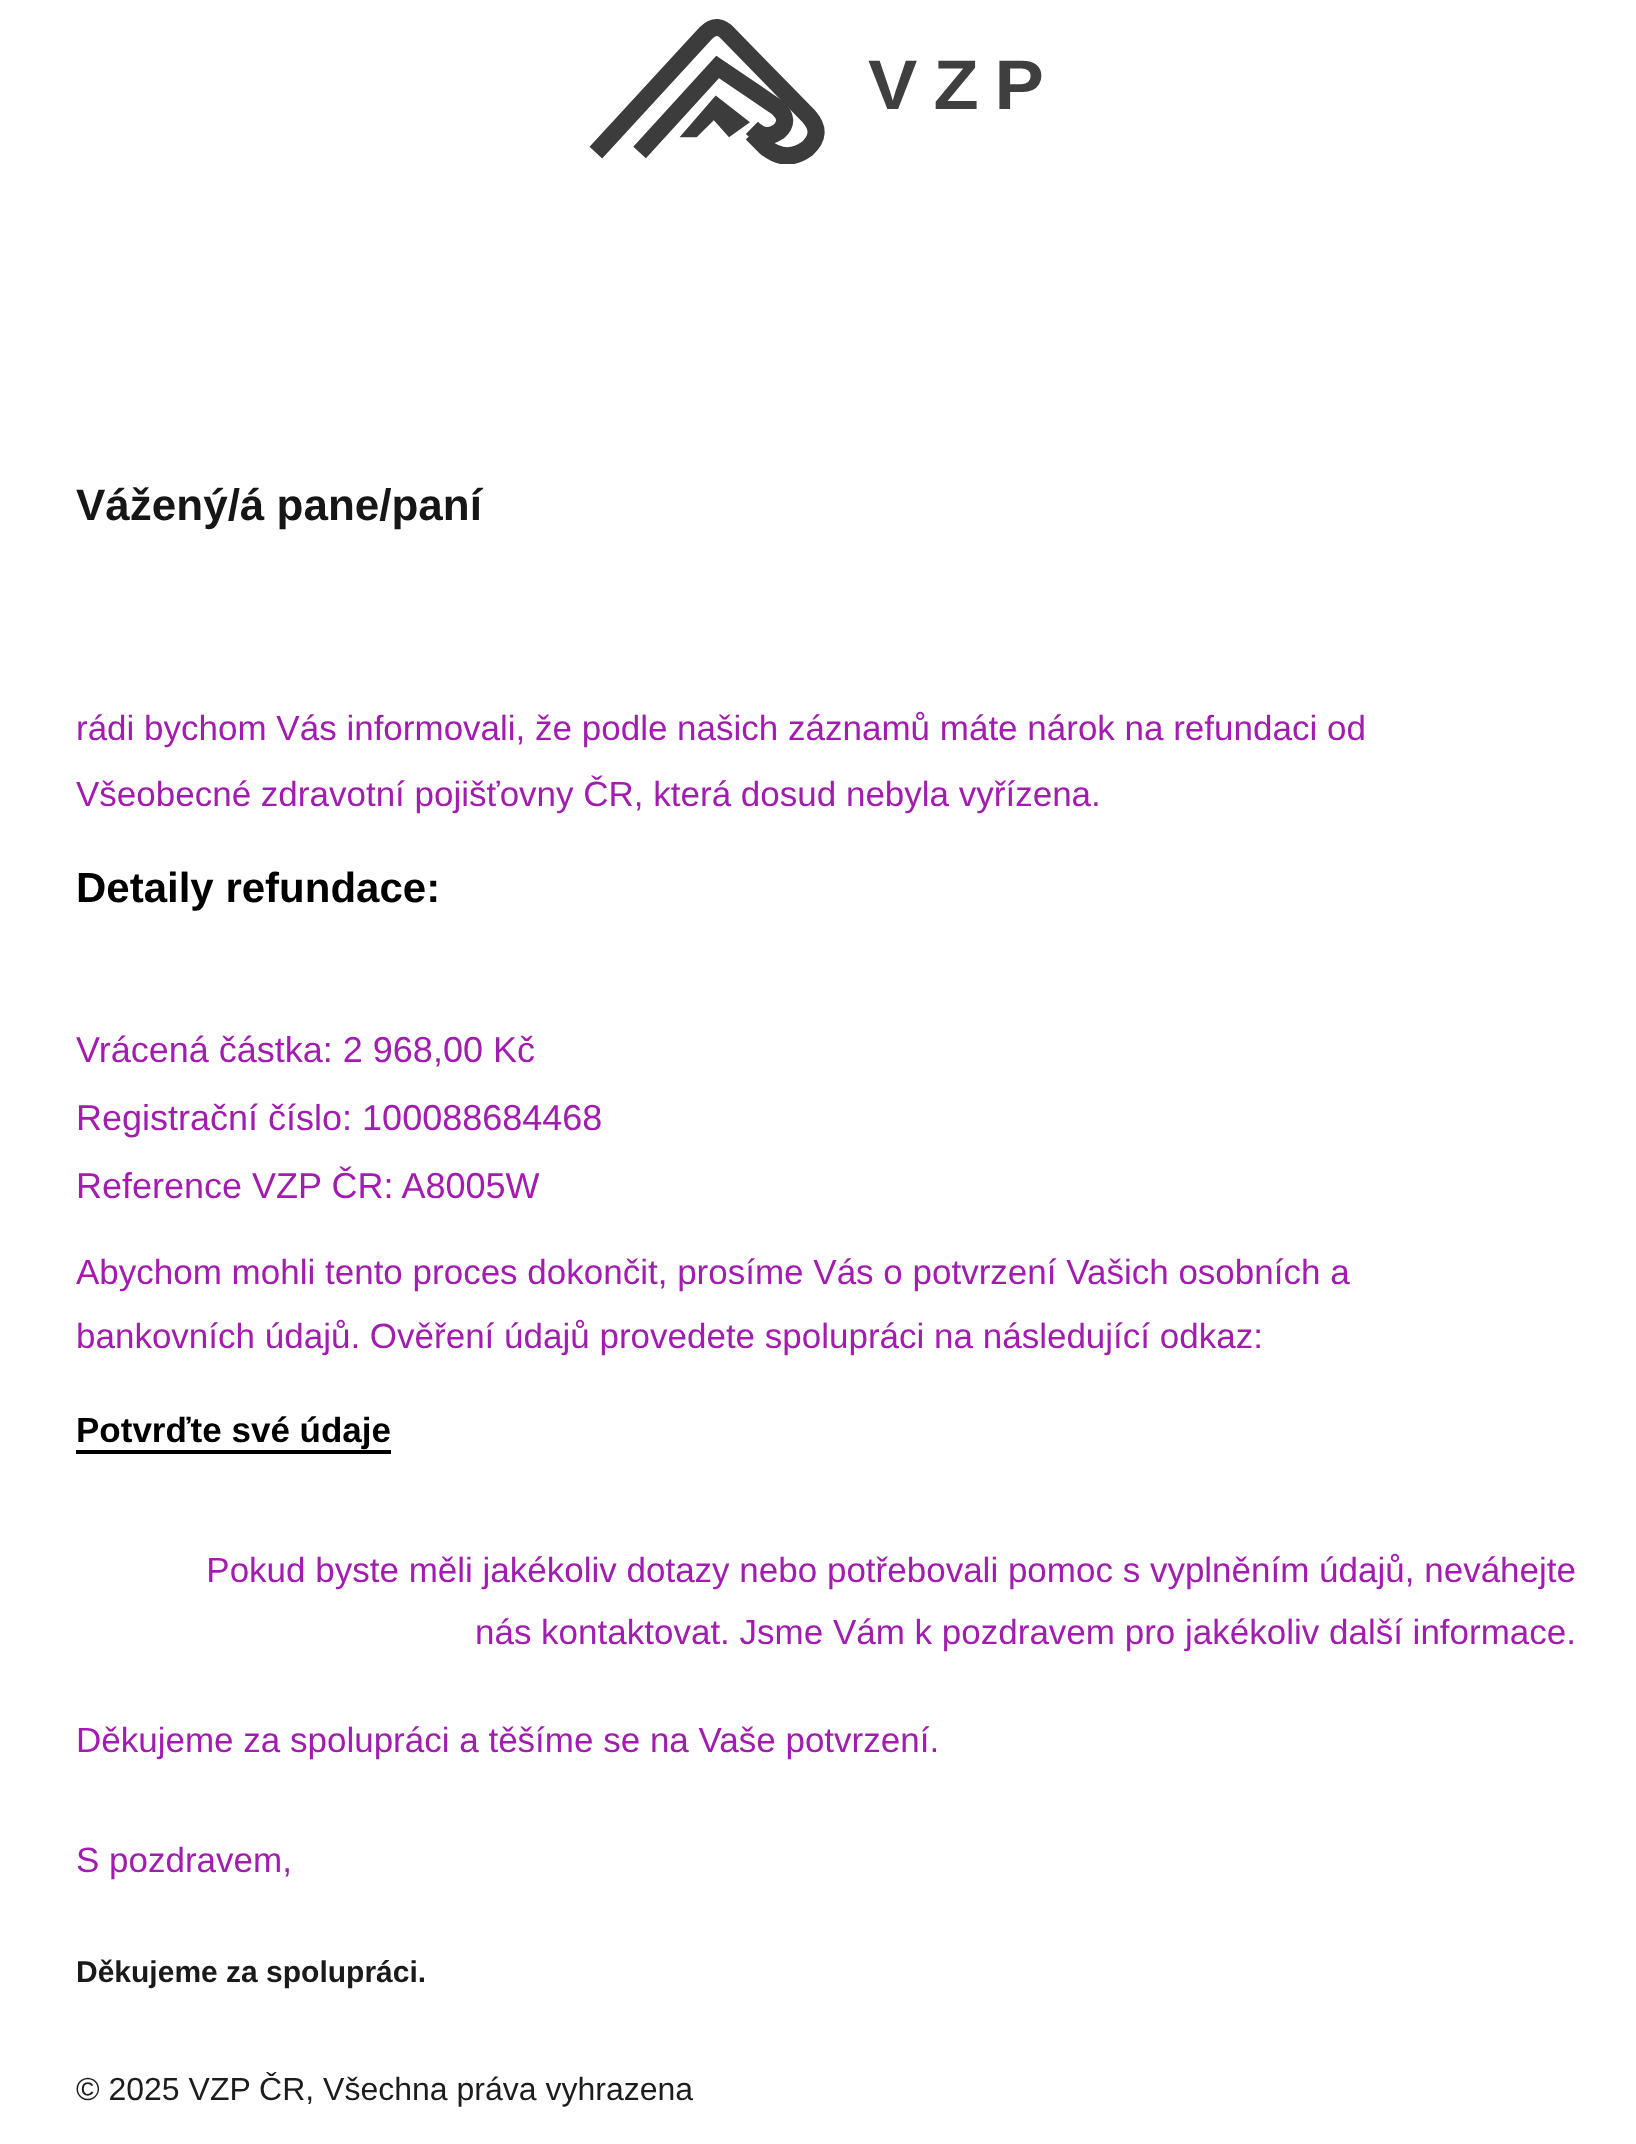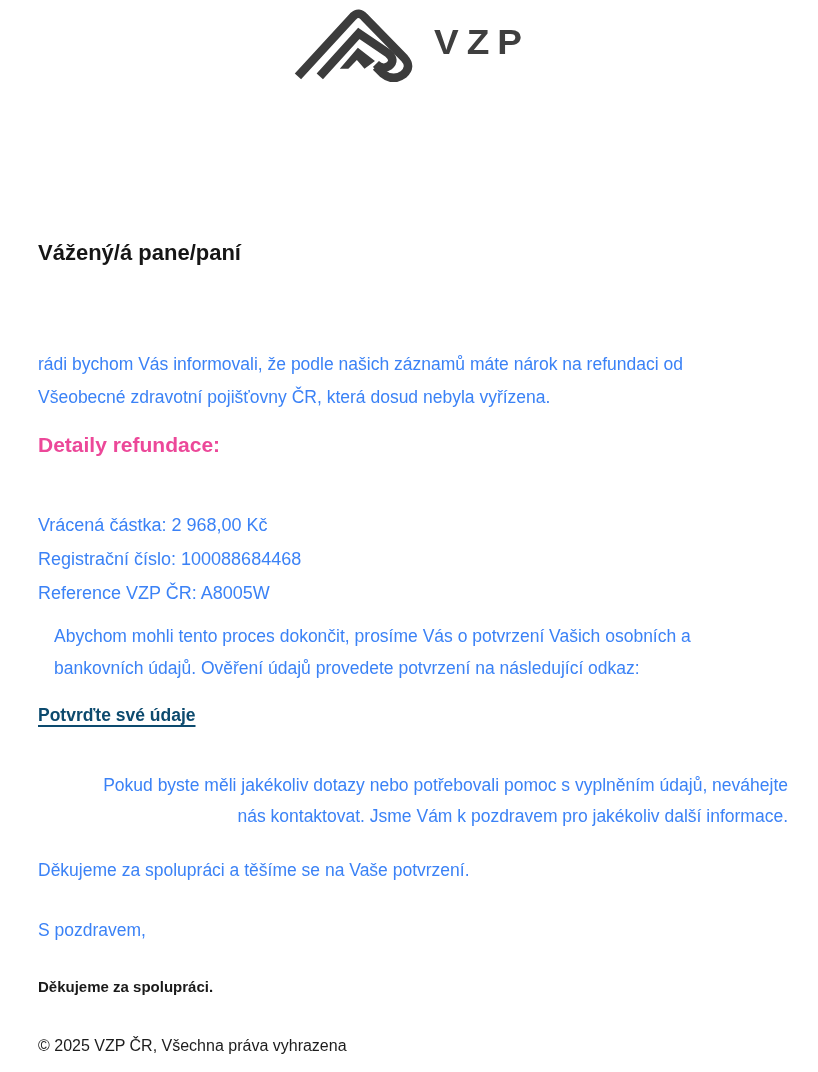--- a/index.html
+++ b/index.html
@@ -32,35 +32,35 @@
     color: #3f3f3f;
     transform: scaleY(0.95);
   }
   .block { position: absolute; left: 38px; right: 30px; white-space: nowrap; }
   .greeting {
     top: 240px;
     font-size: 22px;
     font-weight: 700;
     color: #161616;
   }
-  .body-text { font-size: 17.5px; color: #3b82f6; }
+  .body-text { font-size: 17.5px; color: #a21caf; }
   .intro   { top: 348px; line-height: 33px; }
   .section-heading {
     top: 433px;
     font-size: 21px;
     font-weight: 700;
-    color: #ec4899;
+    color: #000000;
   }
   .details { top: 508px; line-height: 34px; font-size: 18px; }
-  .request { top: 620px; line-height: 32px; margin-left: 16px; }
+  .request { top: 620px; line-height: 32px; }
   .confirm-link {
     top: 705px;
     font-size: 17.5px;
     font-weight: 700;
-    color: #0c4a6e;
+    color: #000000;
     text-decoration: underline;
     text-decoration-thickness: 2px;
     text-underline-offset: 4px;
     display: inline-block;
     width: auto;
     right: auto;
     cursor: pointer;
   }
   .help    { top: 770px; line-height: 31px; text-align: right; }
   .thanks  { top: 860px; }
@@ -99,21 +99,21 @@
   <div class="block section-heading">Detaily refundace:</div>
 
   <div class="block details body-text">
     <div>Vrácená částka: 2 968,00 Kč</div>
     <div>Registrační číslo: 100088684468</div>
     <div>Reference VZP ČR: A8005W</div>
   </div>
 
   <div class="block request body-text">
     <div>Abychom mohli tento proces dokončit, prosíme Vás o potvrzení Vašich osobních a</div>
-    <div>bankovních údajů. Ověření údajů provedete potvrzení na následující odkaz:</div>
+    <div>bankovních údajů. Ověření údajů provedete spolupráci na následující odkaz:</div>
   </div>
 
   <a class="block confirm-link">Potvrďte své údaje</a>
 
   <div class="block help body-text">
     <div>Pokud byste měli jakékoliv dotazy nebo potřebovali pomoc s vyplněním údajů, neváhejte</div>
     <div>nás kontaktovat. Jsme Vám k pozdravem pro jakékoliv další informace.</div>
   </div>
 
   <div class="block thanks body-text">Děkujeme za spolupráci a těšíme se na Vaše potvrzení.</div>

